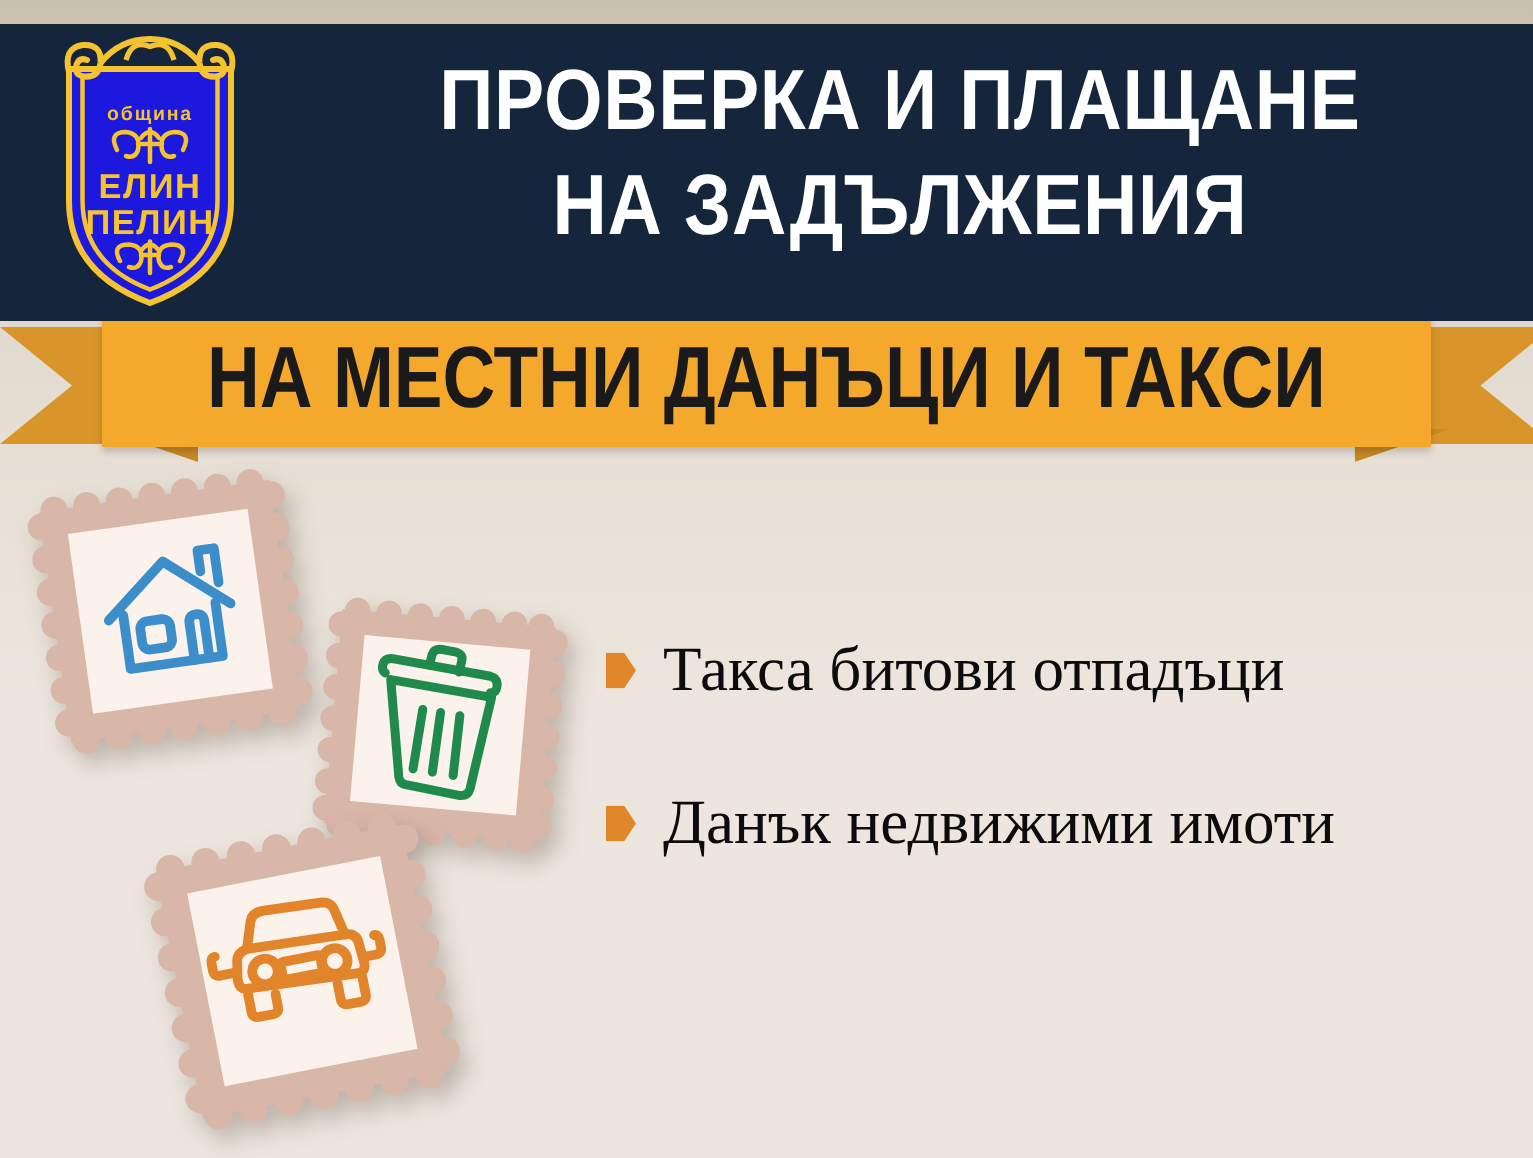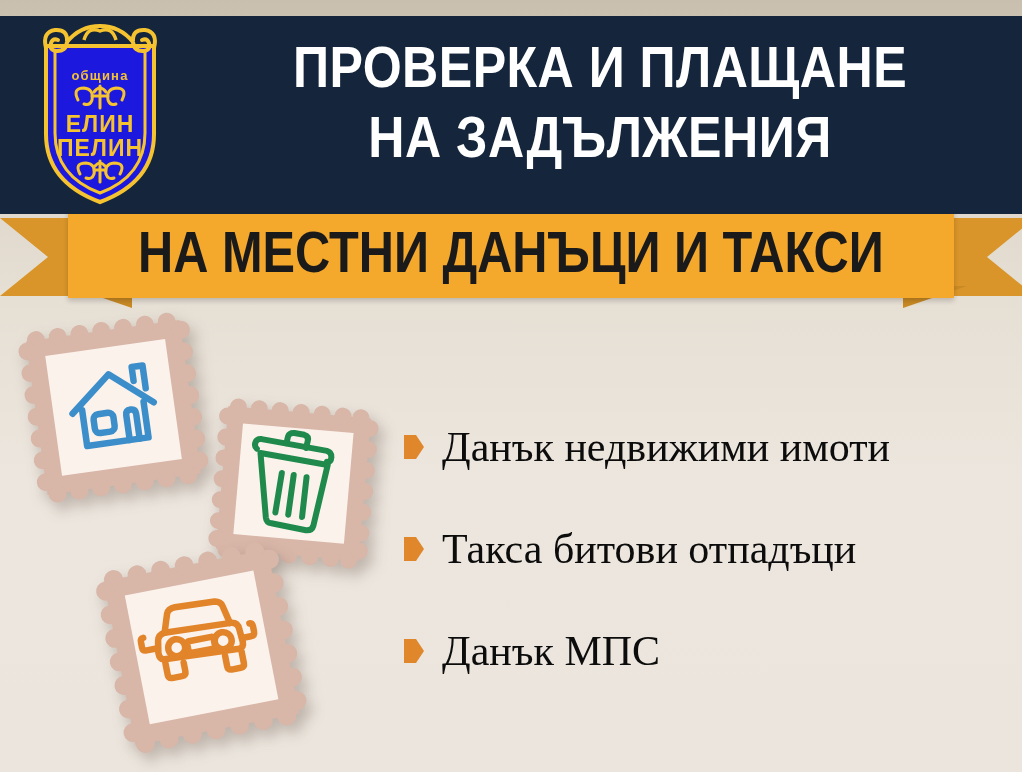--- a/index.html
+++ b/index.html
@@ -322,25 +322,21 @@
             <path d="M169 103 Q172 103 172 107 L172 112 Q172 116 168 116 L159 116"></path>
           </g>
         </g>
       </svg>
     </div>
   </div>
 
   <div class="bullets">
     <div class="bullet-row">
       <span class="bullet-mark"></span>
-      <span class="bullet-label">Данък недвижими имоти</span>
+      <span class="bullet-label">Такса битови отпадъци</span>
     </div>
     <div class="bullet-row">
       <span class="bullet-mark"></span>
-      <span class="bullet-label">Такса битови отпадъци</span>
-    </div>
-    <div class="bullet-row">
-      <span class="bullet-mark"></span>
-      <span class="bullet-label">Данък МПС</span>
+      <span class="bullet-label">Данък недвижими имоти</span>
     </div>
   </div>
 
 </div>
 
 </body></html>

